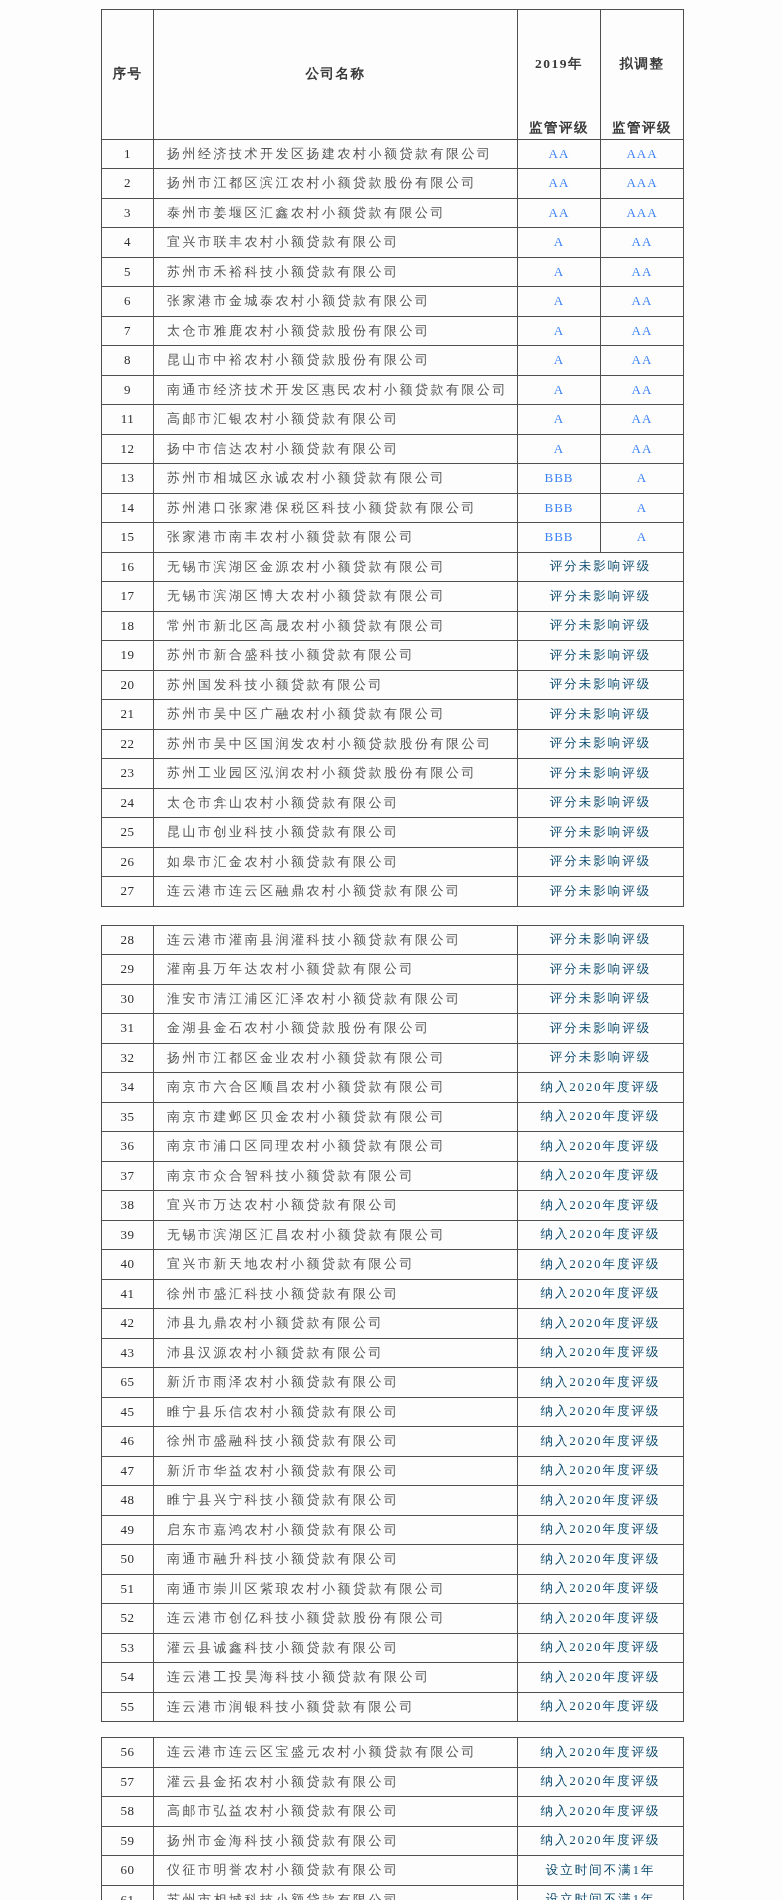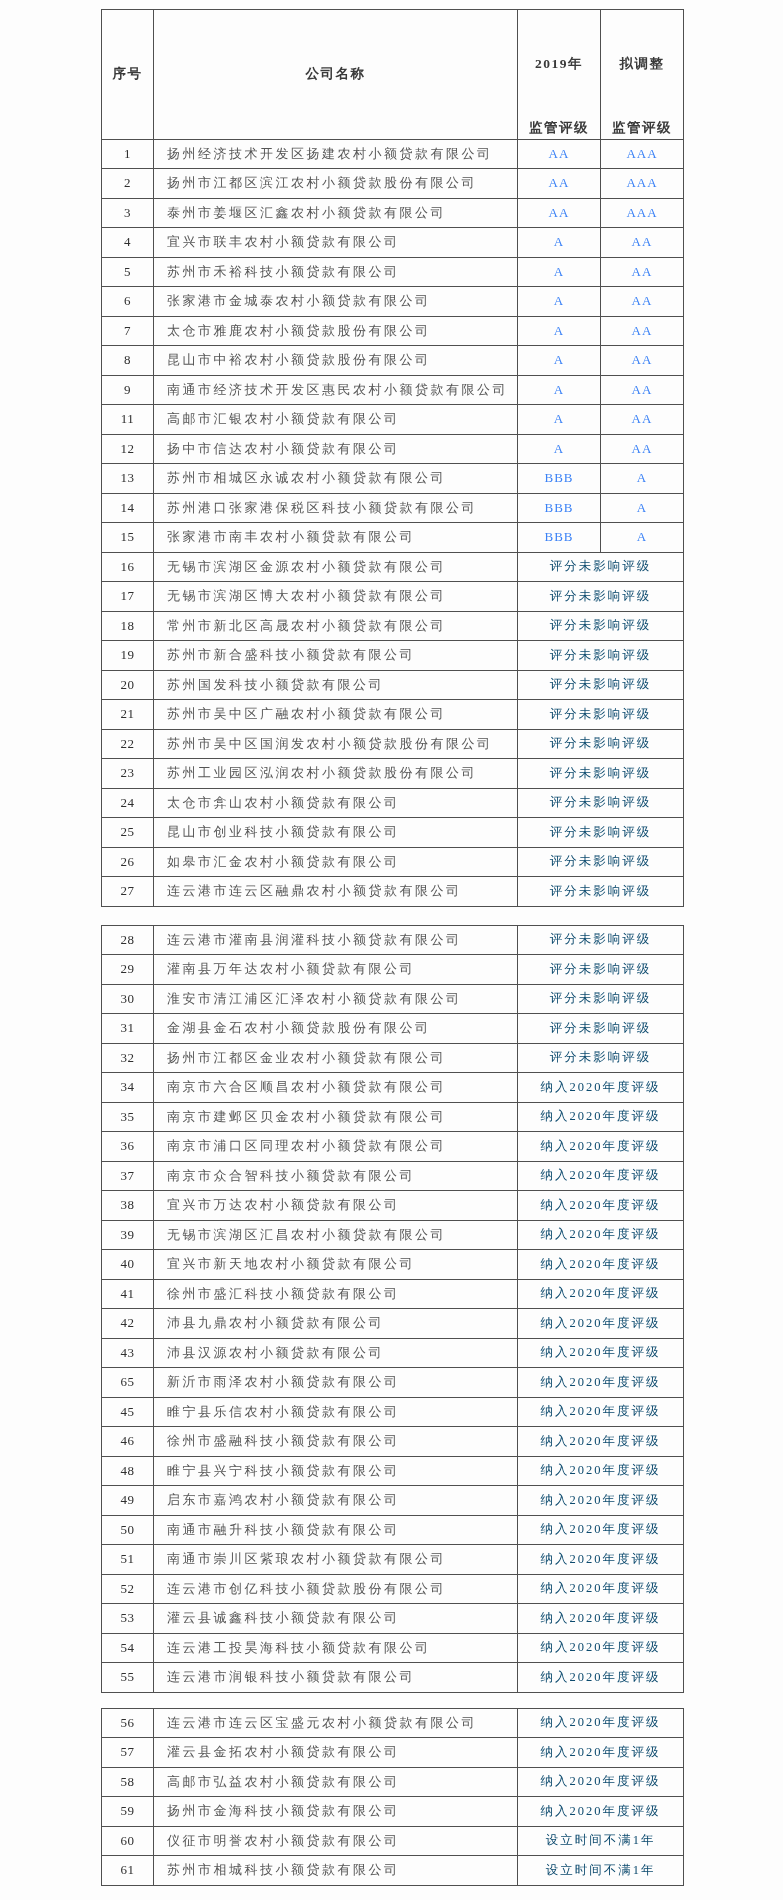--- a/index.html
+++ b/index.html
@@ -340,20 +340,25 @@
           <td class="c-idx">45</td>
           <td class="c-com">睢宁县乐信农村小额贷款有限公司</td>
           <td class="c-note" colspan="2">纳入2020年度评级</td>
         </tr>
         <tr class="">
           <td class="c-idx">46</td>
           <td class="c-com">徐州市盛融科技小额贷款有限公司</td>
           <td class="c-note" colspan="2">纳入2020年度评级</td>
         </tr>
         <tr class="">
+          <td class="c-idx">47</td>
+          <td class="c-com">新沂市华益农村小额贷款有限公司</td>
+          <td class="c-note" colspan="2">纳入2020年度评级</td>
+        </tr>
+        <tr class="">
           <td class="c-idx">48</td>
           <td class="c-com">睢宁县兴宁科技小额贷款有限公司</td>
           <td class="c-note" colspan="2">纳入2020年度评级</td>
         </tr>
         <tr class="">
           <td class="c-idx">49</td>
           <td class="c-com">启东市嘉鸿农村小额贷款有限公司</td>
           <td class="c-note" colspan="2">纳入2020年度评级</td>
         </tr>
         <tr class="">

